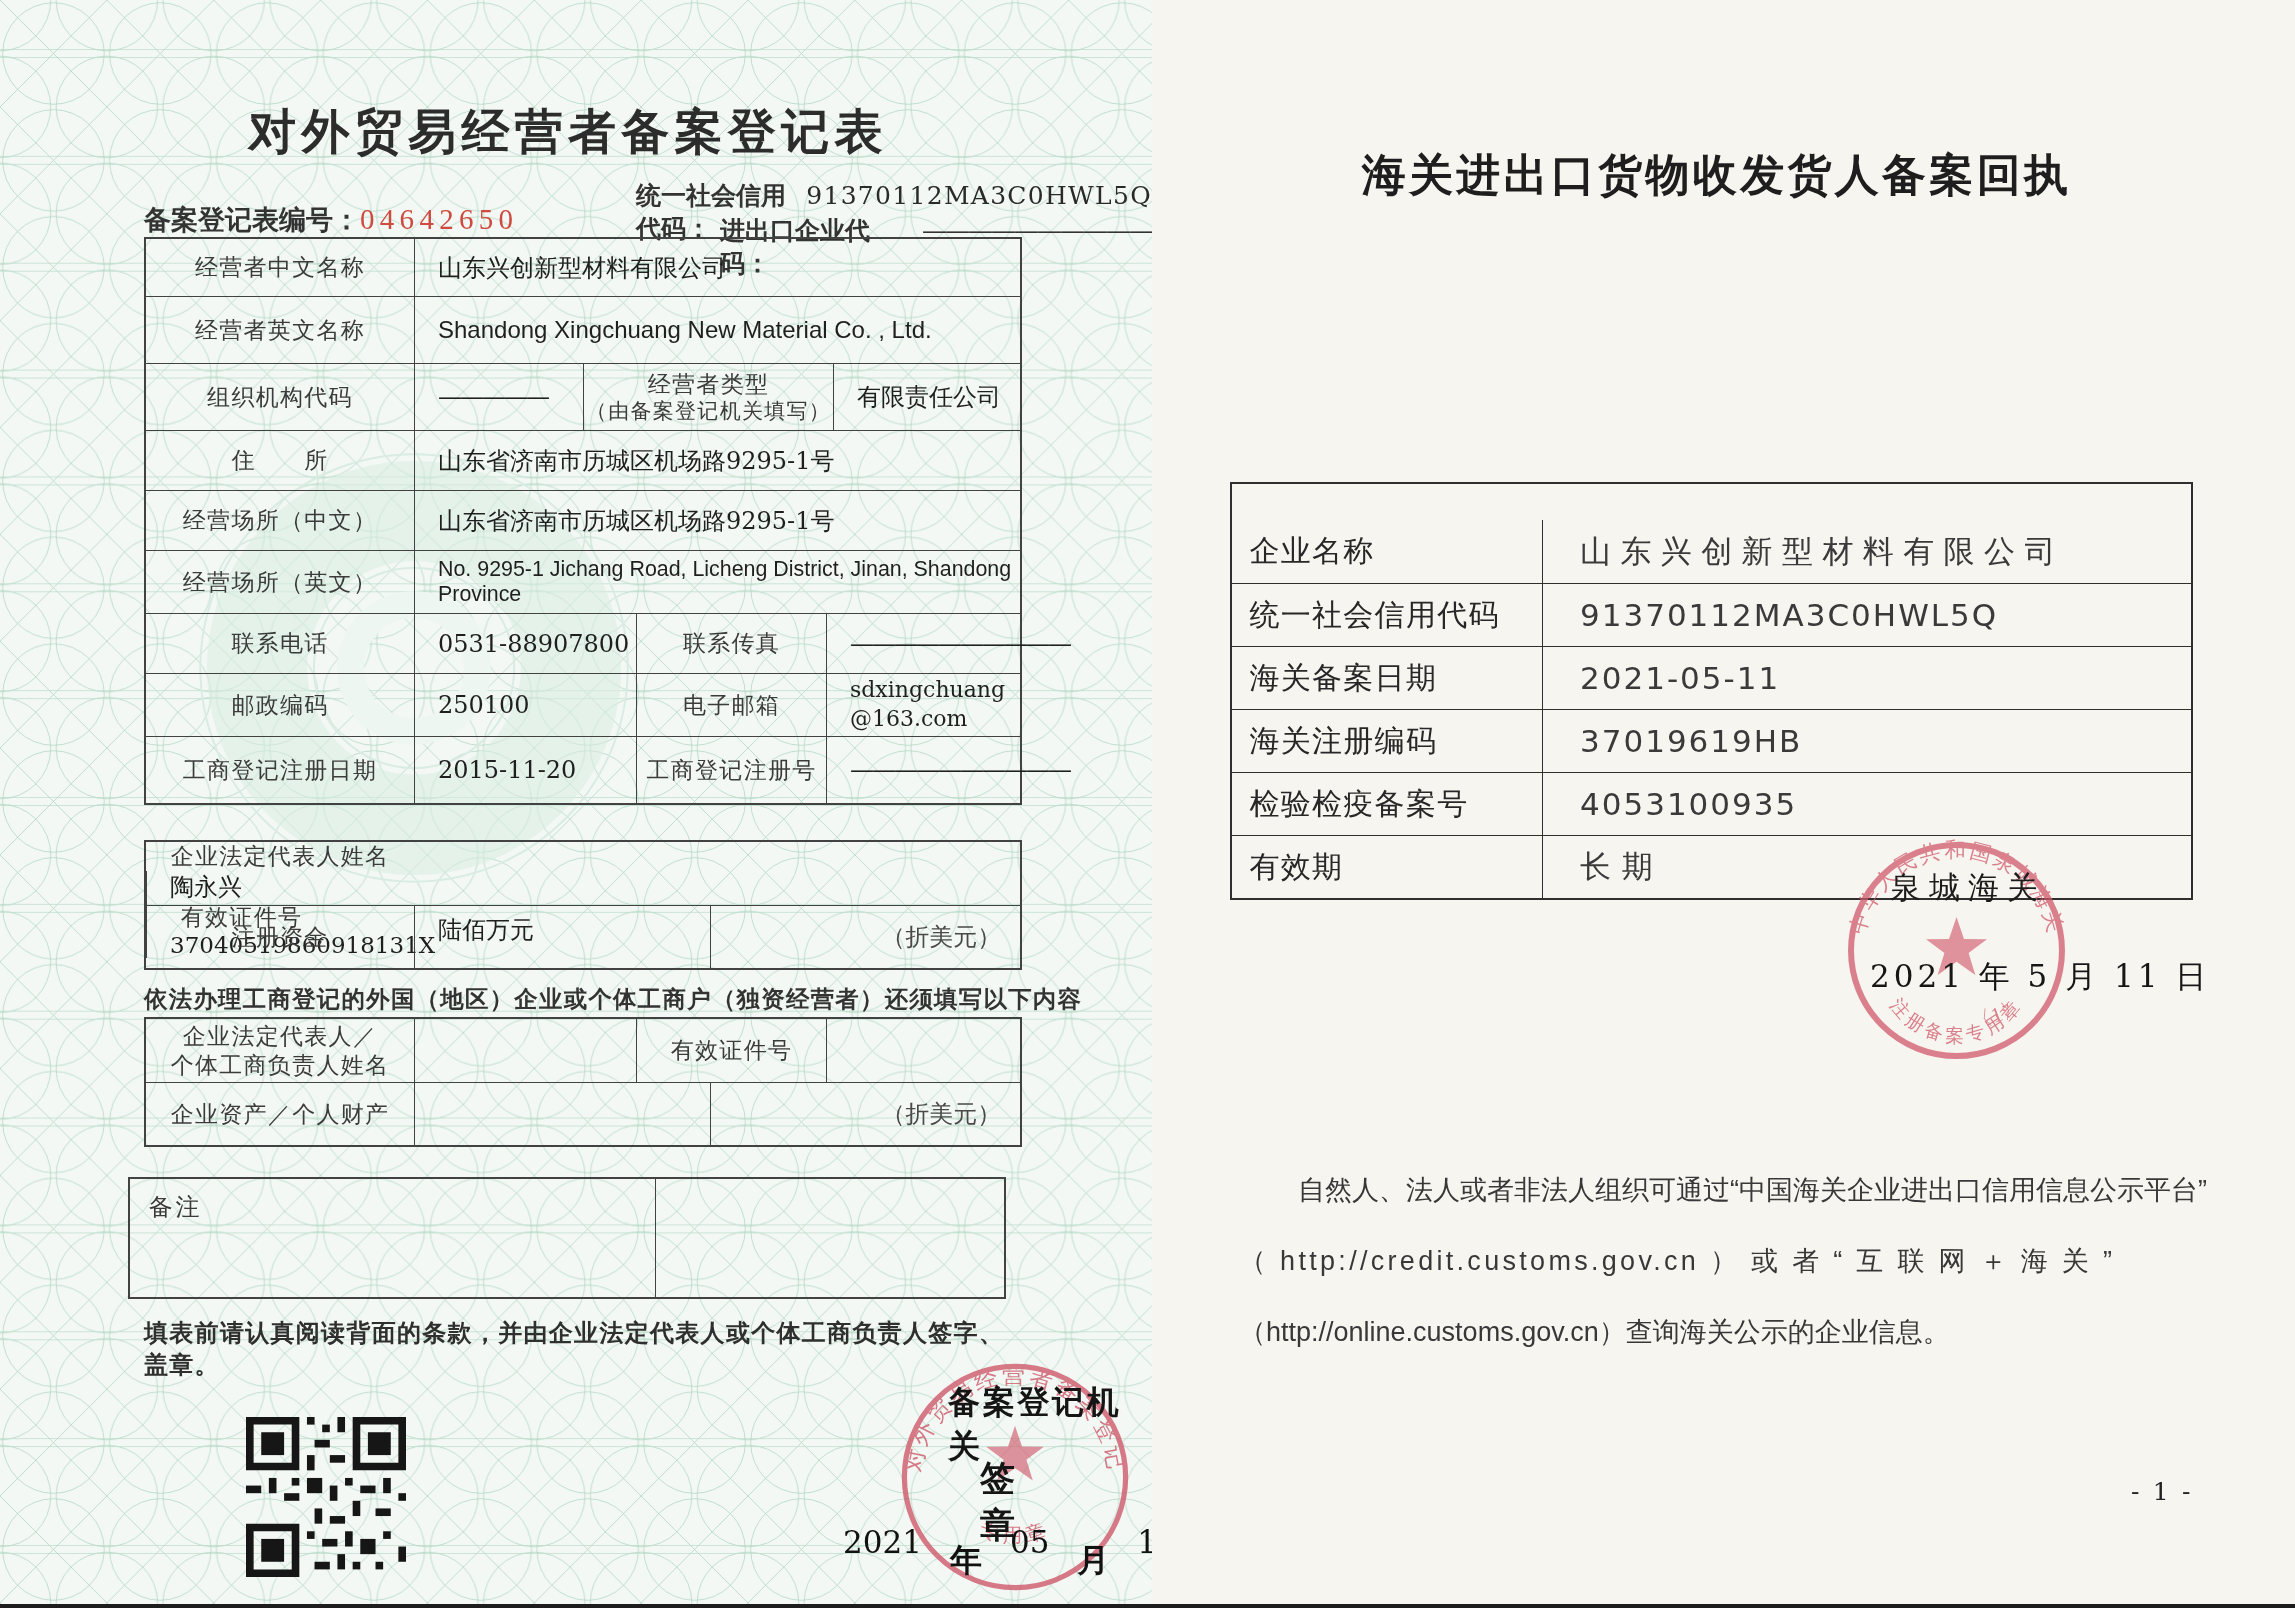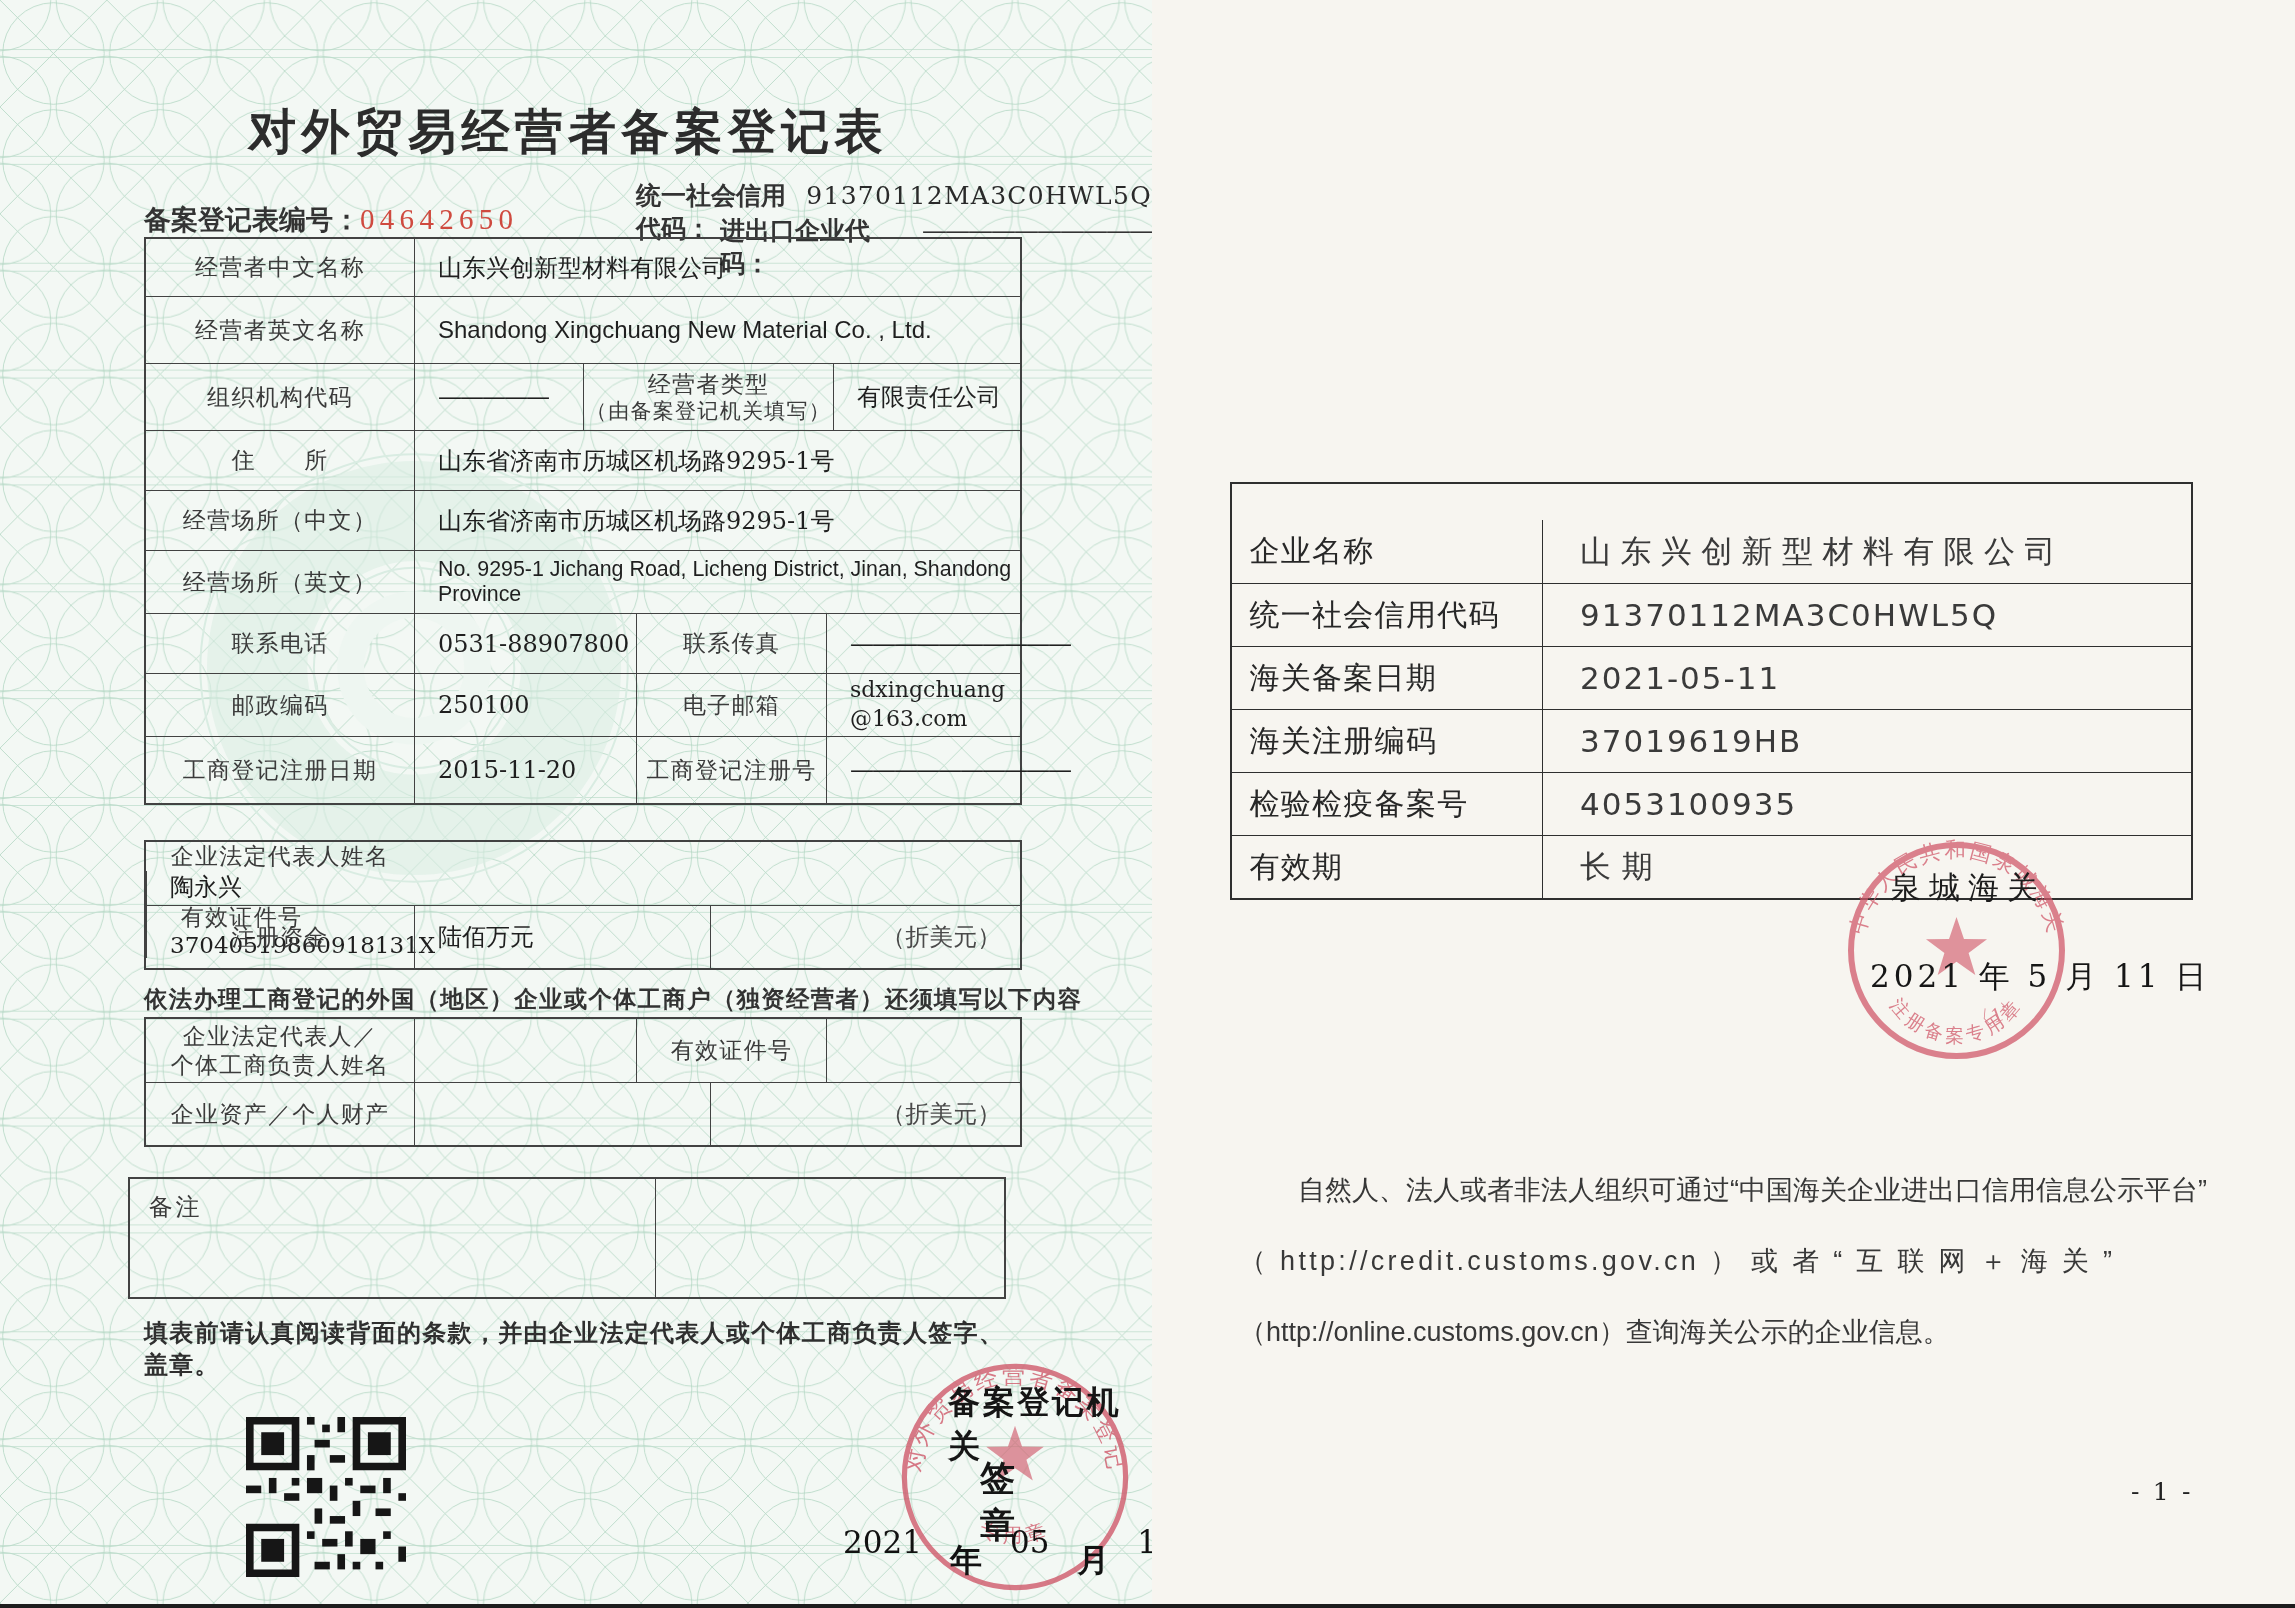--- a/index.html
+++ b/index.html
@@ -165,21 +165,21 @@
 
     <div class="tbl" style="left:144px;top:840px;width:878px;">
       <div class="trow" style="height:63px;flex-direction:column;">
         <div class="cell lab w-lab">企业法定代表人姓名</div>
         <div class="cell val w-v1">陶永兴</div>
         <div class="cell lab w-l2">有效证件号</div>
         <div class="cell val w-v2" style="font-size:23px;">37040519860918131X</div>
       </div>
       <div class="trow" style="height:63px;">
         <div class="cell lab w-lab">注册资金</div>
-        <div class="cell val w-vwide" style="align-items:flex-start;padding-top:15px;">陆佰万元</div>
+        <div class="cell val w-vwide" style="align-items:flex-start;padding-top:8px;">陆佰万元</div>
         <div class="cell val end w-v2">（折美元）</div>
       </div>
     </div>
 
     <div class="abs sec-title" style="left:144px;top:983px;">依法办理工商登记的外国（地区）企业或个体工商户（独资经营者）还须填写以下内容</div>
     <div class="tbl" style="left:144px;top:1017px;width:878px;">
       <div class="trow" style="height:63px;">
         <div class="cell lab w-lab">
           <span>企业法定代表人／</span>
           <span>个体工商负责人姓名</span>
@@ -267,20 +267,21 @@
       <span class="unit">年</span>
       <span class="num">05</span>
       <span class="unit">月</span>
       <span class="num">10</span>
       <span class="unit">日</span>
     </div>
   </div>
 
   <div class="right-page"></div>
 
+  <div class="abs rdoc-title">海关进出口货物收发货人备案回执</div>
 
   <div class="rtbl" style="left:1230px;top:482px;width:963px;">
     <div class="rrow">
       <div class="rlabel">企业名称</div>
       <div class="rvalue" style="letter-spacing:9.4px;">山东兴创新型材料有限公司</div>
     </div>
     <div class="rrow">
       <div class="rlabel">统一社会信用代码</div>
       <div class="rvalue">91370112MA3C0HWL5Q</div>
     </div>

